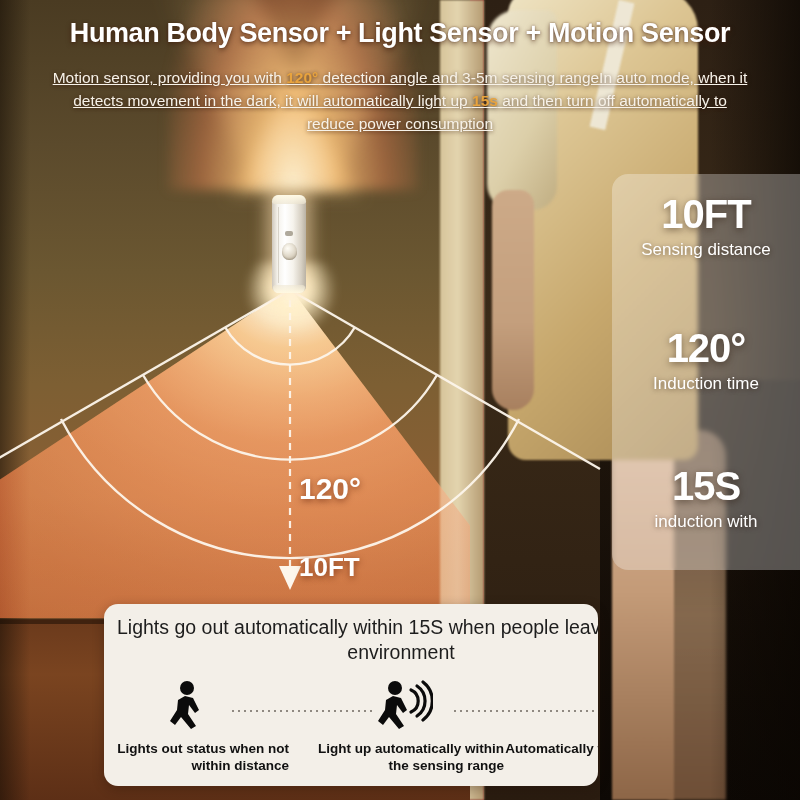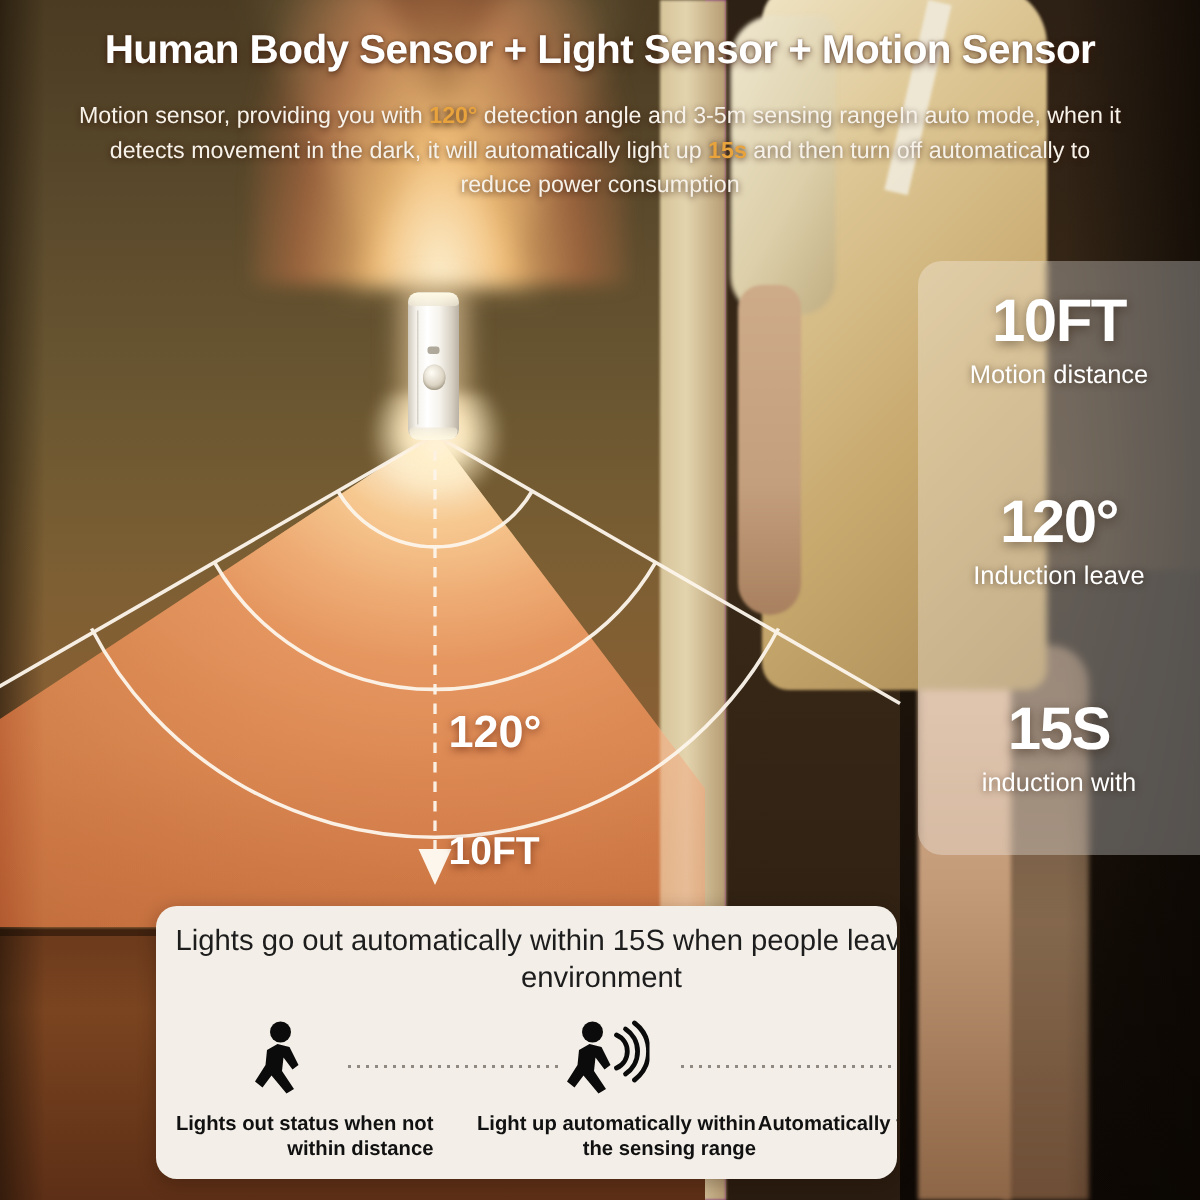--- a/index.html
+++ b/index.html
@@ -5,21 +5,21 @@
   * { box-sizing: border-box; margin: 0; padding: 0; }
   html, body {
     width: 800px; height: 800px;
     font-family: "Liberation Sans", "DejaVu Sans", sans-serif;
     overflow: hidden;
   }
   #stage {
     position: relative;
     width: 800px; height: 800px;
     overflow: hidden;
-    background: #701a75;
+    background: #7f1d1d;
   }
 
   
   .bg-wall-left {
     position: absolute; left: 0; top: 0; width: 470px; height: 800px;
     background:
       linear-gradient(to bottom,
         #4a3b22 0%, #5b4a2c 18%, #6b5731 34%,
         #7d5f33 48%, #8a5f34 62%, #7a4e2a 76%, #5e3a1f 88%, #4a2d18 100%);
   }
@@ -182,20 +182,21 @@
     font-size: 27px; font-weight: bold; color: #ffffff;
     letter-spacing: -0.4px;
     text-shadow: 0 2px 5px rgba(60,25,10,.65), 0 0 2px rgba(80,40,20,.6);
     white-space: nowrap;
   }
   .subhead {
     position: absolute; left: 50px; top: 66px; width: 700px;
     text-align: center; color: #f7f2e9;
     font-size: 15.5px; line-height: 23px;
     text-shadow: 0 1px 4px rgba(50,20,8,.75);
+    text-decoration: underline;
   }
   .hl { color: #e8a33d; font-weight: bold; text-shadow: 0 1px 4px rgba(40,16,4,.85); }
 
   
   .lbl-angle {
     position: absolute; left: 299px; top: 472px;
     font-size: 30px; font-weight: bold; color: #fff;
     text-shadow: 0 2px 6px rgba(100,34,10,.65);
   }
   .lbl-dist {
@@ -317,25 +318,25 @@
   <div class="subhead">
     <span>Motion sensor, providing you with </span><span class="hl">120°</span><span> detection angle and 3-5m sensing rangeIn auto mode, when it detects movement in the dark, it will automatically light up </span><span class="hl">15s</span><span> and then turn off automatically to reduce power consumption</span>
   </div>
 
   <div class="lbl-angle">120°</div>
   <div class="lbl-dist">10FT</div>
 
   <div class="stats-panel">
     <div class="stat stat0">
       <div class="stat-val">10FT</div>
-      <div class="stat-lab">Motion distance</div>
+      <div class="stat-lab">Sensing distance</div>
     </div>
     <div class="stat stat1">
       <div class="stat-val">120°</div>
-      <div class="stat-lab">Induction leave</div>
+      <div class="stat-lab">Induction time</div>
     </div>
     <div class="stat stat2">
       <div class="stat-val">15S</div>
       <div class="stat-lab">induction with</div>
     </div>
   </div>
 
   <div class="card">
     <div class="card-title">Lights go out automatically within 15S when people leave in a dim environment</div>
 

